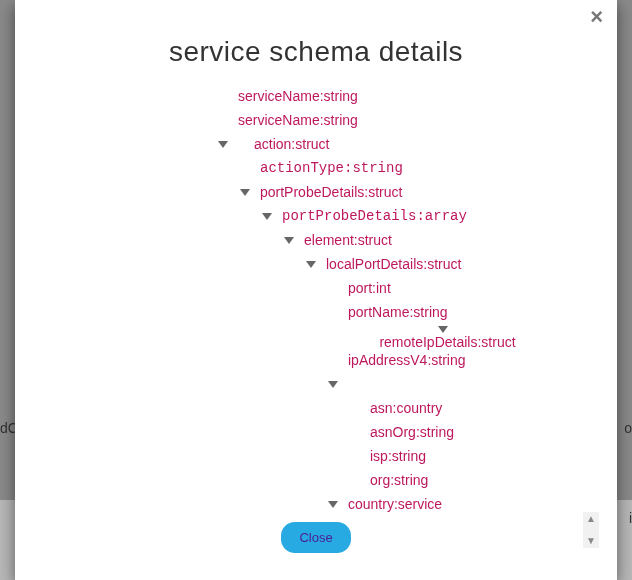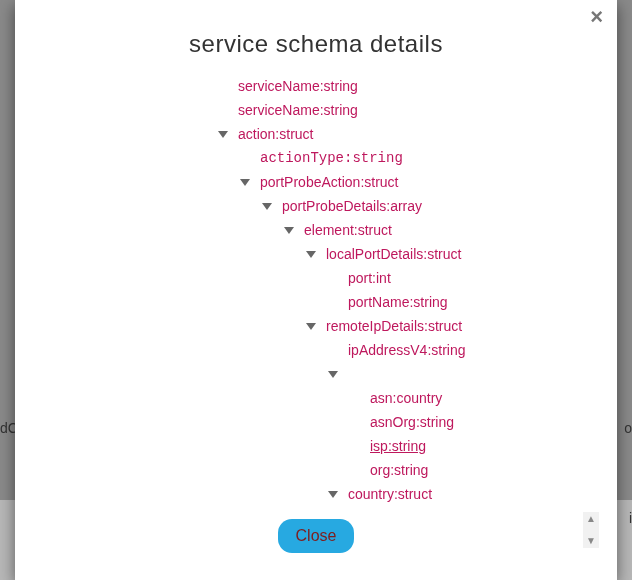--- a/index.html
+++ b/index.html
@@ -52,24 +52,24 @@
     right: 14px;
     top: 6px;
     font-size: 22px;
     font-weight: bold;
     color: #777;
     cursor: pointer;
     line-height: 1;
   }
   .modal-title {
     text-align: center;
-    font-size: 24px;
+    font-size: 28px;
     font-weight: 500;
     color: #333;
-    margin: 12px 0 16px 0;
+    margin: 18px 0 16px 0;
     letter-spacing: 0.5px;
   }
   .modal-body {
     flex: 1 1 auto;
     position: relative;
     display: flex;
     flex-direction: column;
     min-height: 0;
   }
   .tree-scroll {
@@ -98,24 +98,24 @@
   }
   .tree-toggle.spacer { 
     visibility: hidden;
   }
   .btn-row {
     text-align: center;
     padding: 6px 0;
   }
   .btn-close {
     background: #27a9e1;
-    color: #7f1d1d;
+    color: #4c1d95;
     border: none;
     padding: 8px 18px;
-    font-size: 16px;
+    font-size: 13px;
     border-radius: 14px;
     cursor: pointer;
   }
   .hscroll {
     overflow-x: scroll;
     overflow-y: hidden;
     height: 18px;
     width: 100%;
   }
   .hscroll-inner {
@@ -184,21 +184,21 @@
             <span>serviceName:string</span>
           </div>
           <div class="tree-row" style="padding-left: 0px;">
             <span class="tree-toggle spacer">
               <svg width="10" height="10" viewBox="0 0 10 10">
                 <polygon points="0,2 10,2 5,9" fill="#666"></polygon>
               </svg>
             </span>
             <span>serviceName:string</span>
           </div>
-          <div class="tree-row" style="padding-left: 0px;">
+          <div class="tree-row" style="padding-left: 0px; gap: 16px;">
             <span class="tree-toggle">
               <svg width="10" height="10" viewBox="0 0 10 10">
                 <polygon points="0,2 10,2 5,9" fill="#666"></polygon>
               </svg>
             </span>
             <span>action:struct</span>
           </div>
           <div class="tree-row" style="padding-left: 22px; font-family: Liberation Mono, monospace;">
             <span class="tree-toggle spacer">
               <svg width="10" height="10" viewBox="0 0 10 10">
@@ -206,23 +206,23 @@
               </svg>
             </span>
             <span>actionType:string</span>
           </div>
           <div class="tree-row" style="padding-left: 22px;">
             <span class="tree-toggle">
               <svg width="10" height="10" viewBox="0 0 10 10">
                 <polygon points="0,2 10,2 5,9" fill="#666"></polygon>
               </svg>
             </span>
-            <span>portProbeAction:struct</span>
-          </div>
-          <div class="tree-row" style="padding-left: 44px;">
+            <span>portProbeDetails:struct</span>
+          </div>
+          <div class="tree-row" style="padding-left: 44px; font-family: Liberation Mono, monospace;">
             <span class="tree-toggle">
               <svg width="10" height="10" viewBox="0 0 10 10">
                 <polygon points="0,2 10,2 5,9" fill="#666"></polygon>
               </svg>
             </span>
             <span>portProbeDetails:array</span>
           </div>
           <div class="tree-row" style="padding-left: 66px;">
             <span class="tree-toggle">
               <svg width="10" height="10" viewBox="0 0 10 10">
@@ -248,21 +248,21 @@
             <span>port:int</span>
           </div>
           <div class="tree-row" style="padding-left: 110px;">
             <span class="tree-toggle spacer">
               <svg width="10" height="10" viewBox="0 0 10 10">
                 <polygon points="0,2 10,2 5,9" fill="#666"></polygon>
               </svg>
             </span>
             <span>portName:string</span>
           </div>
-          <div class="tree-row" style="padding-left: 88px;">
+          <div class="tree-row" style="padding-left: 88px; flex-direction: column;">
             <span class="tree-toggle">
               <svg width="10" height="10" viewBox="0 0 10 10">
                 <polygon points="0,2 10,2 5,9" fill="#666"></polygon>
               </svg>
             </span>
             <span>remoteIpDetails:struct</span>
           </div>
           <div class="tree-row" style="padding-left: 110px;">
             <span class="tree-toggle spacer">
               <svg width="10" height="10" viewBox="0 0 10 10">
@@ -287,21 +287,21 @@
             <span>asn:country</span>
           </div>
           <div class="tree-row" style="padding-left: 132px;">
             <span class="tree-toggle spacer">
               <svg width="10" height="10" viewBox="0 0 10 10">
                 <polygon points="0,2 10,2 5,9" fill="#666"></polygon>
               </svg>
             </span>
             <span>asnOrg:string</span>
           </div>
-          <div class="tree-row" style="padding-left: 132px; text-decoration: underline;">
+          <div class="tree-row" style="padding-left: 132px;">
             <span class="tree-toggle spacer">
               <svg width="10" height="10" viewBox="0 0 10 10">
                 <polygon points="0,2 10,2 5,9" fill="#666"></polygon>
               </svg>
             </span>
             <span>isp:string</span>
           </div>
           <div class="tree-row" style="padding-left: 132px;">
             <span class="tree-toggle spacer">
               <svg width="10" height="10" viewBox="0 0 10 10">
@@ -309,21 +309,21 @@
               </svg>
             </span>
             <span>org:string</span>
           </div>
           <div class="tree-row" style="padding-left: 110px;">
             <span class="tree-toggle">
               <svg width="10" height="10" viewBox="0 0 10 10">
                 <polygon points="0,2 10,2 5,9" fill="#666"></polygon>
               </svg>
             </span>
-            <span>country:struct</span>
+            <span>country:service</span>
           </div>
           <div style="height: 300px;"></div>
         </div>
 
       <div class="btn-row">
         <button class="btn-close">Close</button>
       </div>
 
       <div class="vscroll-stub">
         <span>▲</span>

